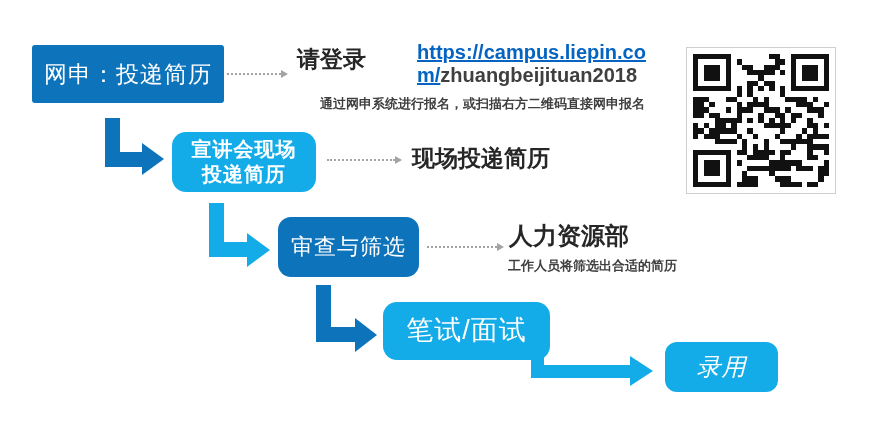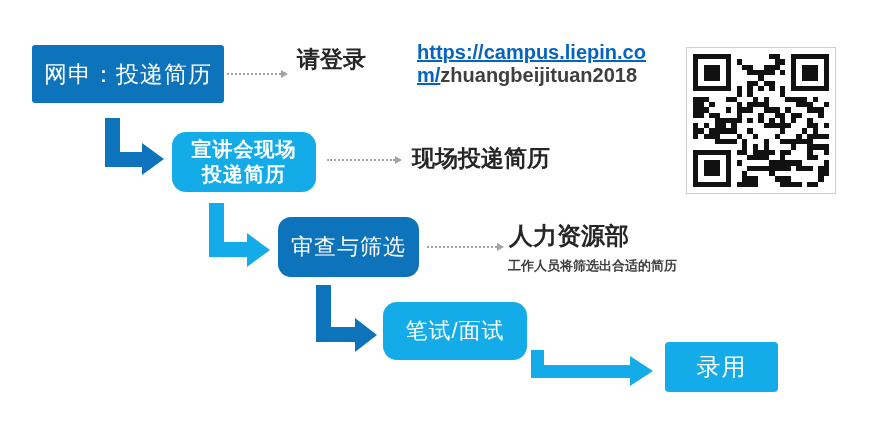--- a/index.html
+++ b/index.html
@@ -19,22 +19,22 @@
   
   .fbox{
     position:absolute;display:flex;align-items:center;justify-content:center;
     color:#ffffff;font-weight:500;text-align:center;letter-spacing:1px;line-height:1.25;
   }
   .fbox.dark{background:var(--dark-blue);}
   .fbox.cyan{background:var(--cyan);}
   .box1{left:32px;top:45px;width:192px;height:58px;border-radius:3px;font-size:23px;}
   .box2{left:172px;top:132px;width:144px;height:60px;border-radius:14px;font-size:20px;font-weight:bold;}
   .box3{left:278px;top:217px;width:141px;height:60px;border-radius:13px;font-size:22px;}
-  .box4{left:383px;top:302px;width:144px;height:58px;border-radius:14px;font-size:22px;}
-  .box5{left:665px;top:342px;width:113px;height:50px;border-radius:4px;font-size:24px;}
+  .box4{left:383px;top:302px;width:167px;height:58px;border-radius:14px;font-size:27px;}
+  .box5{left:665px;top:342px;width:113px;height:50px;border-radius:12px;font-size:24px;font-style:italic;}
   
   .seg{position:absolute;}
   .seg.dark{background:var(--dark-blue);}
   .seg.cyan{background:var(--cyan);}
   .ahead{position:absolute;width:0;height:0;border-top:16px solid transparent;border-bottom:16px solid transparent;}
   .ahead.dark{border-left:22px solid var(--dark-blue);}
   .ahead.cyan{border-left:23px solid var(--cyan);}
   
   .e1v{left:105px;top:118px;width:15px;height:49px;}
   .e1h{left:105px;top:152px;width:38px;height:15px;}
@@ -135,20 +135,21 @@
     <div class="dotline d3l"></div>
       <div class="dothead d3h"></div>
   </div>
 
   <div class="txt login-prefix">请登录</div>
 
   <div class="txt url-block">
     <a><span>https://campus.liepin.co</span><br><span>m/</span></a><span class="url-rest">zhuangbeijituan2018</span>
   </div>
 
+  <div class="txt url-note">通过网申系统进行报名，或扫描右方二维码直接网申报名</div>
 
   <div class="txt onsite-text">现场投递简历</div>
 
   <div class="txt hr-title">人力资源部</div>
 
   <div class="txt hr-note">工作人员将筛选出合适的简历</div>
 
   <div class="qr-frame">
     <svg id="qr-svg" viewBox="0 0 25 25" preserveAspectRatio="none" shape-rendering="crispEdges">
         <rect x="0" y="0" width="1" height="1" fill="#111111"></rect>

